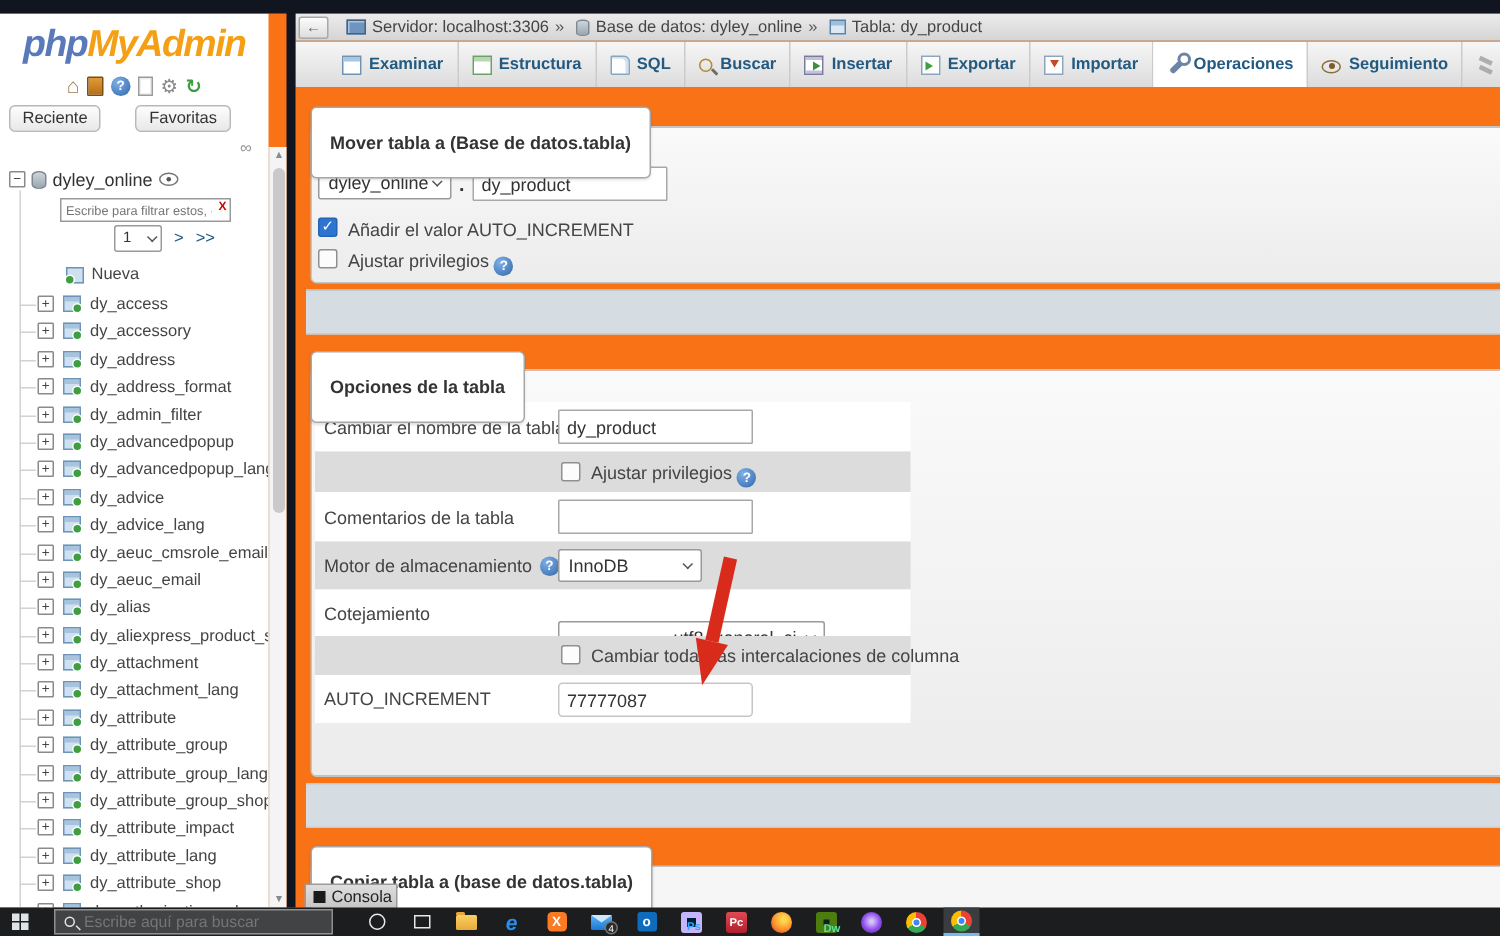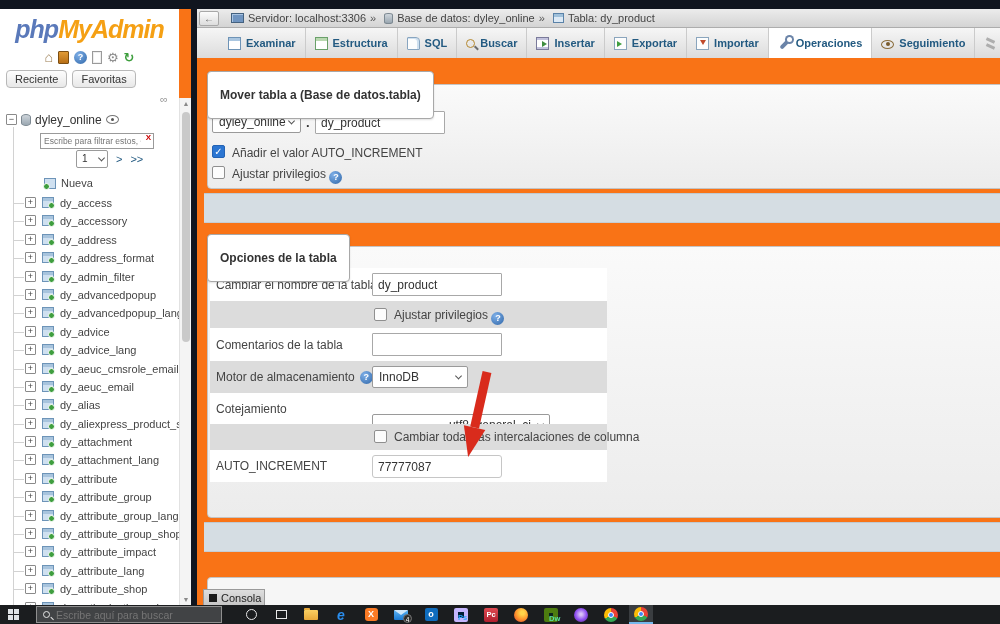--- a/index.html
+++ b/index.html
@@ -17,21 +17,21 @@
           font-size:25px; font-weight:bold; font-style:italic; letter-spacing:-1px; }
   .logo .p1 { color:#5a79ba; } .logo .p2 { color:#f5a014; }
   .side-icons { position:absolute; left:0; top:40px; width:179px; display:flex; justify-content:center; gap:5px; align-items:center; height:16px; }
   .hi { display:inline-block; text-align:center; }
   .hi-home { font-size:14px; color:#9a7b4f; line-height:14px; }
   .hi-exit { width:11px; height:13px; background:linear-gradient(#e09a35,#b86f16); border:1px solid #7c4e12; border-radius:1px; }
   .hi-help { width:13px; height:13px; border-radius:50%; background:radial-gradient(circle at 35% 30%,#7fb0e8,#2f66a8); color:#fff; font-size:9px; font-weight:bold; line-height:13px; }
   .hi-docs { width:10px; height:13px; background:#fff; border:1px solid #9a9a9a; box-shadow:inset 0 0 0 1px #eee; }
   .hi-gear { font-size:13px; color:#8a8a8a; line-height:13px; }
   .hi-reload { font-size:13px; color:#3d9e3d; font-weight:bold; line-height:13px; }
-  .quick-btns { position:absolute; left:6px; top:61px; display:flex; gap:5px; }
+  .quick-btns { position:absolute; left:6px; top:61px; display:flex; gap:23px; }
   .qbtn { font-size:11px; color:#333; background:linear-gradient(#fdfdfd,#e8e8e8); border:1px solid #b8b8b8; border-radius:4px; padding:2px 8px; }
   .unfold { position:absolute; left:160px; top:84px; font-size:11px; color:#999; }
 
   
   .tree-line { position:absolute; left:13px; top:118px; width:1px; height:482px; background:#d2d2d2; }
   .db-row { position:absolute; left:6px; top:103px; height:15px; display:flex; align-items:center; gap:4px; font-size:12px; color:#333; }
   .box-ic { width:11px; height:11px; border:1px solid #8a8a8a; background:#fff; font-size:9px; line-height:9px; text-align:center; color:#444; border-radius:1px; flex:none; }
   .db-cyl { width:10px; height:12px; background:linear-gradient(#cfd6dc,#9aa7b1); border:1px solid #7d8992; border-radius:5px/3px; flex:none; }
   .eye-ic { width:13px; height:9px; border:1px solid #777; border-radius:50%; position:relative; flex:none; }
   .eye-ic::after { content:""; position:absolute; left:4px; top:2px; width:3px; height:3px; border-radius:50%; background:#555; }
@@ -457,20 +457,21 @@
     </div>
     <div class="opt-row" style="height:32px">
       <span class="opt-label">AUTO_INCREMENT</span>
       <input class="pma-input" style="left: 162px; top: 5px; width: 130px; border-color: rgb(198, 198, 198); border-radius: 3px;" value="77777087">
     </div>
   </div>
 
   <div class="tfooter" id="foot-options"></div>
 
   <div class="fieldset" id="fs-copy"></div>
+  <div class="legendbox" id="leg-copy">Copiar tabla a (base de datos.tabla)</div>
 
   <svg id="arrow" viewBox="0 0 60 105" xmlns="http://www.w3.org/2000/svg">
     <line x1="44" y1="10" x2="31.6" y2="65.6" stroke="#d92b1c" stroke-width="9"></line>
     <polygon points="42.3,68 20.9,63.2 25.1,94.9" fill="#d92b1c"></polygon>
   </svg>
 
   <div id="console">
     <span class="console-sq"></span>
     <span>Consola</span>
   </div>

